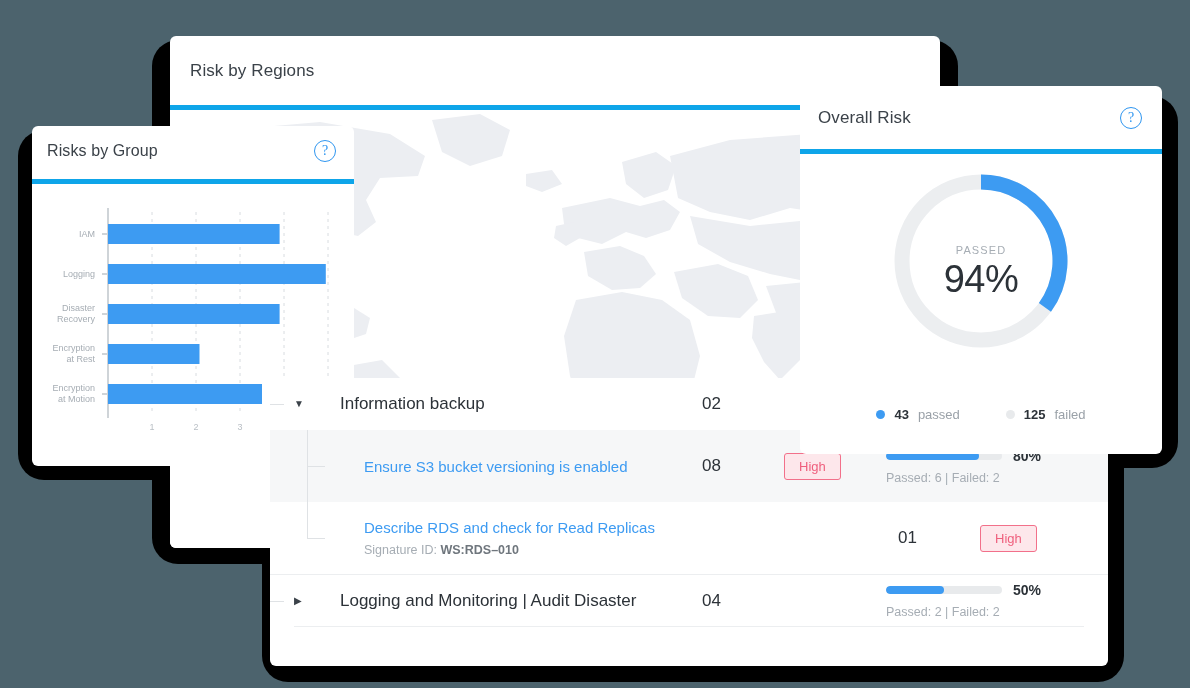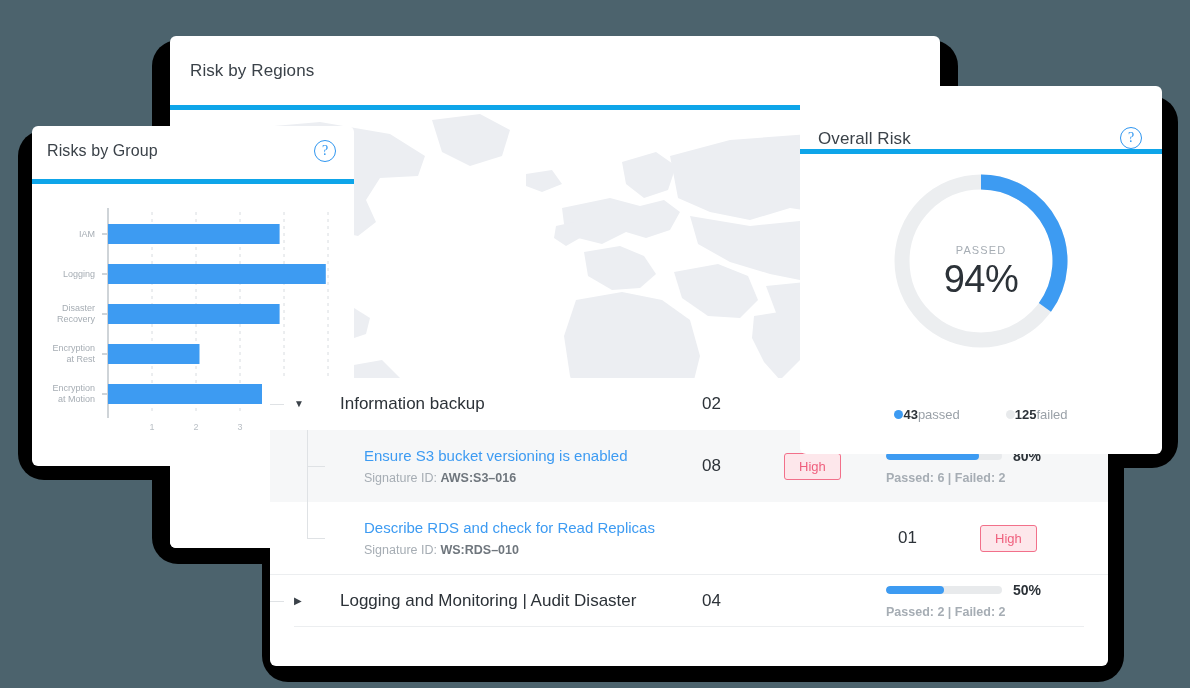--- a/index.html
+++ b/index.html
@@ -74,21 +74,21 @@
   #bars-card   { left: 32px; top: 126px; width: 322px; height: 340px; z-index: 2; }
   #bars-card .card-hd { height: 58px; padding: 0 18px 4px 15px; }
   #bars-card .card-title { font-size: 16px; }
   #bars-body { position: relative; height: 282px; padding: 18px 0 0 0; }
 
   #bar-plot { position: absolute; left: 0; top: 14px; width: 322px; height: 250px; }
 
   
   #donut-shadow { left: 812px; top: 96px; width: 366px; height: 372px; }
   #donut-card   { left: 800px; top: 86px; width: 362px; height: 368px; z-index: 4; }
-  #donut-card .card-hd { height: 68px; padding: 0 20px 0 18px; align-items: flex-end; }
+  #donut-card .card-hd { height: 68px; padding: 0 20px 0 18px; }
   #donut-body { position: relative; height: 300px; }
 
   #donut-wrap {
     position: absolute; left: 0; right: 0; top: 14px;
     display: flex; justify-content: center;
   }
   #donut-svg { width: 186px; height: 186px; }
   #donut-center {
     position: absolute; left: 0; right: 0; top: 76px;
     text-align: center;
@@ -98,21 +98,21 @@
   }
   #donut-center .passed-value {
     font-size: 38px; color: #2c3238; font-weight: 400; margin-top: 2px;
     letter-spacing: -.5px;
   }
   #donut-legend {
     position: absolute; left: 0; right: 0; bottom: 32px;
     display: flex; justify-content: center; gap: 46px;
     font-size: 13px;
   }
-  .legend-item { display: flex; align-items: center; }
+  .legend-item { display: flex; align-items: center; gap: 9px; }
   .legend-dot { width: 9px; height: 9px; border-radius: 50%; }
   .legend-num { color: #2c3238; font-weight: bold; }
   .legend-txt { color: #9aa1a8; }
 
   
   #table-shadow { left: 262px; top: 388px; width: 862px; height: 294px; }
   #table-card   { left: 270px; top: 378px; width: 838px; height: 288px; z-index: 3; overflow: hidden; }
 
   .trow {
     position: relative;
@@ -147,21 +147,21 @@
     padding: 5px 14px;
   }
   .tprog { flex: 0 0 196px; }
   .prog-top { display: flex; align-items: center; gap: 11px; }
   .prog-track {
     flex: 0 0 116px; height: 8px; border-radius: 4px; background: #e8eaec;
     overflow: hidden;
   }
   .prog-fill { height: 100%; border-radius: 4px; background: #3d9bf2; }
   .prog-pct { font-size: 14px; color: #2c3238; font-weight: bold; }
-  .prog-sub { font-size: 12.5px; color: #a6adb4; margin-top: 7px; font-weight: bold; }
+  .prog-sub { font-size: 12.5px; color: #a6adb4; margin-top: 7px; }
 
   
   .tree-v {
     position: absolute; left: 37px; width: 1px; background: #dfe2e5;
   }
   .tree-h {
     position: absolute; width: 18px; height: 1px; background: #dfe2e5;
   }
   .tree-stub-left {
     position: absolute; left: 0; width: 14px; height: 1px; background: #dfe2e5;
@@ -316,21 +316,20 @@
           <div class="tcount">02</div>
           <div class="tsev"></div>
           <div class="tprog"></div>
         </div>
         <div class="trow item shaded">
           <div class="caret" style="flex: 0 0 40px;"></div>
           <div class="tree-v" style="top: 0px; height: 100%;"></div>
           <div class="tree-h" style="left: 37px; top: 50%;"></div>
           <div class="tname">
             <div class="item-link">Ensure S3 bucket versioning is enabled</div>
-            <div class="item-sig">Signature ID: <b>AWS:S3–016</b></div>
           </div>
           <div class="tcount">08</div>
           <div class="tsev"><span class="badge">High</span></div>
           <div class="tprog">
             <div class="prog-top">
               <div class="prog-track">
                 <div class="prog-fill" style="width: 80%;"></div>
               </div>
               <div class="prog-pct">80%</div>
             </div>

